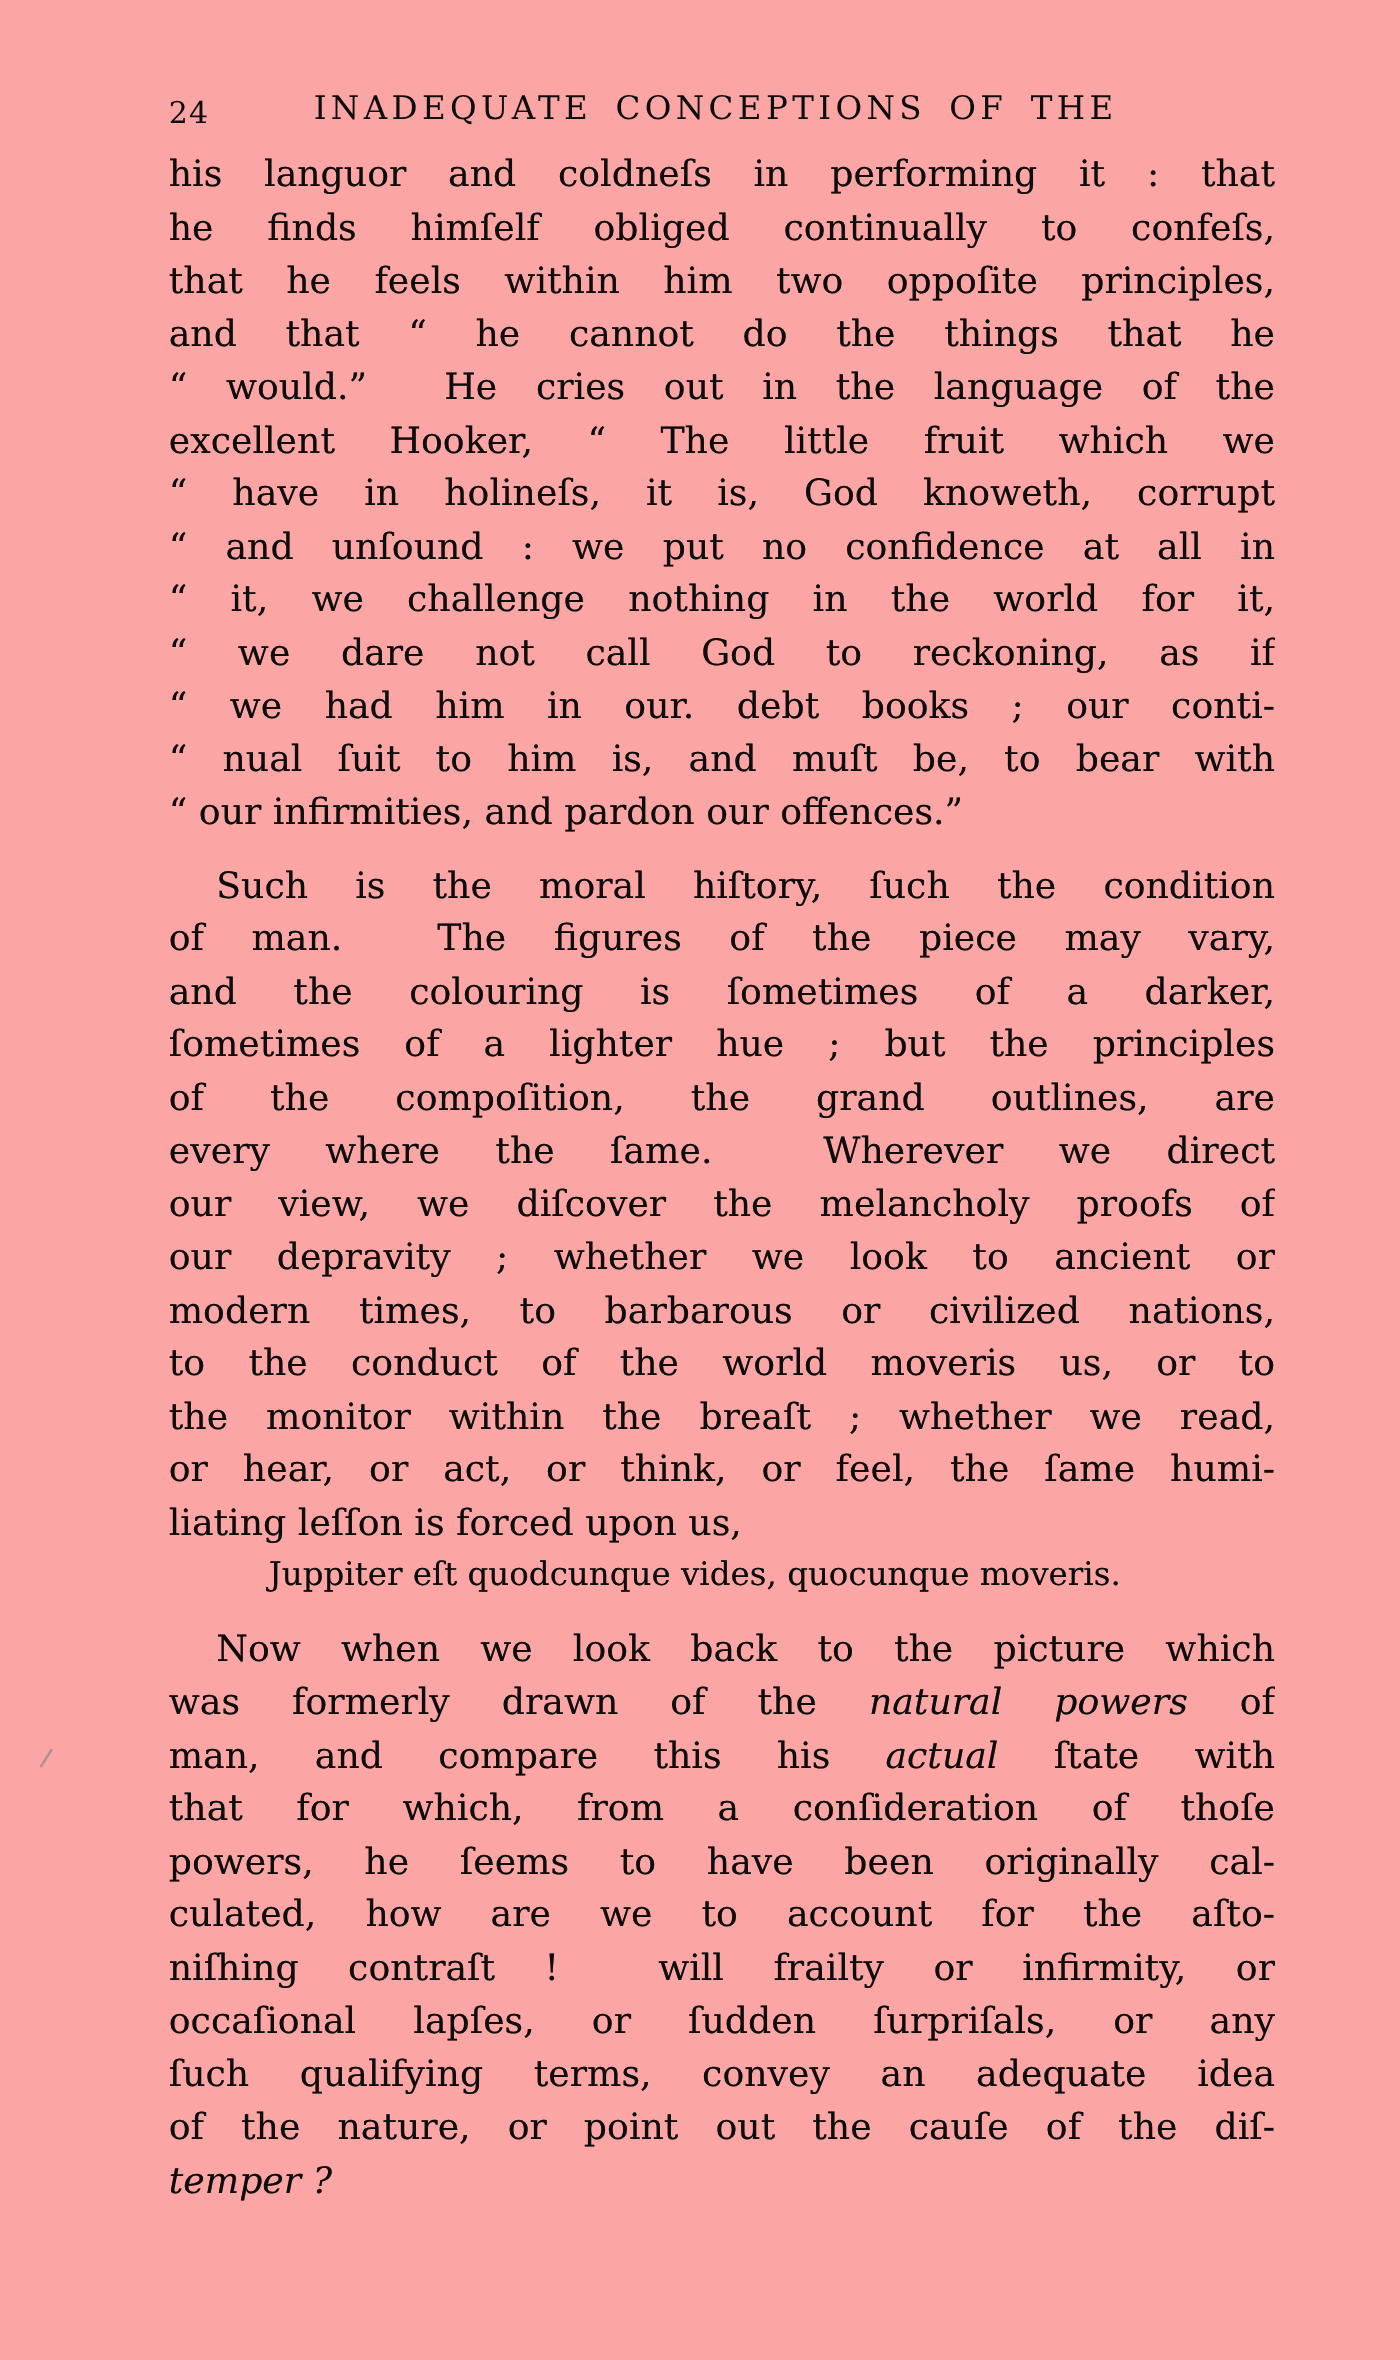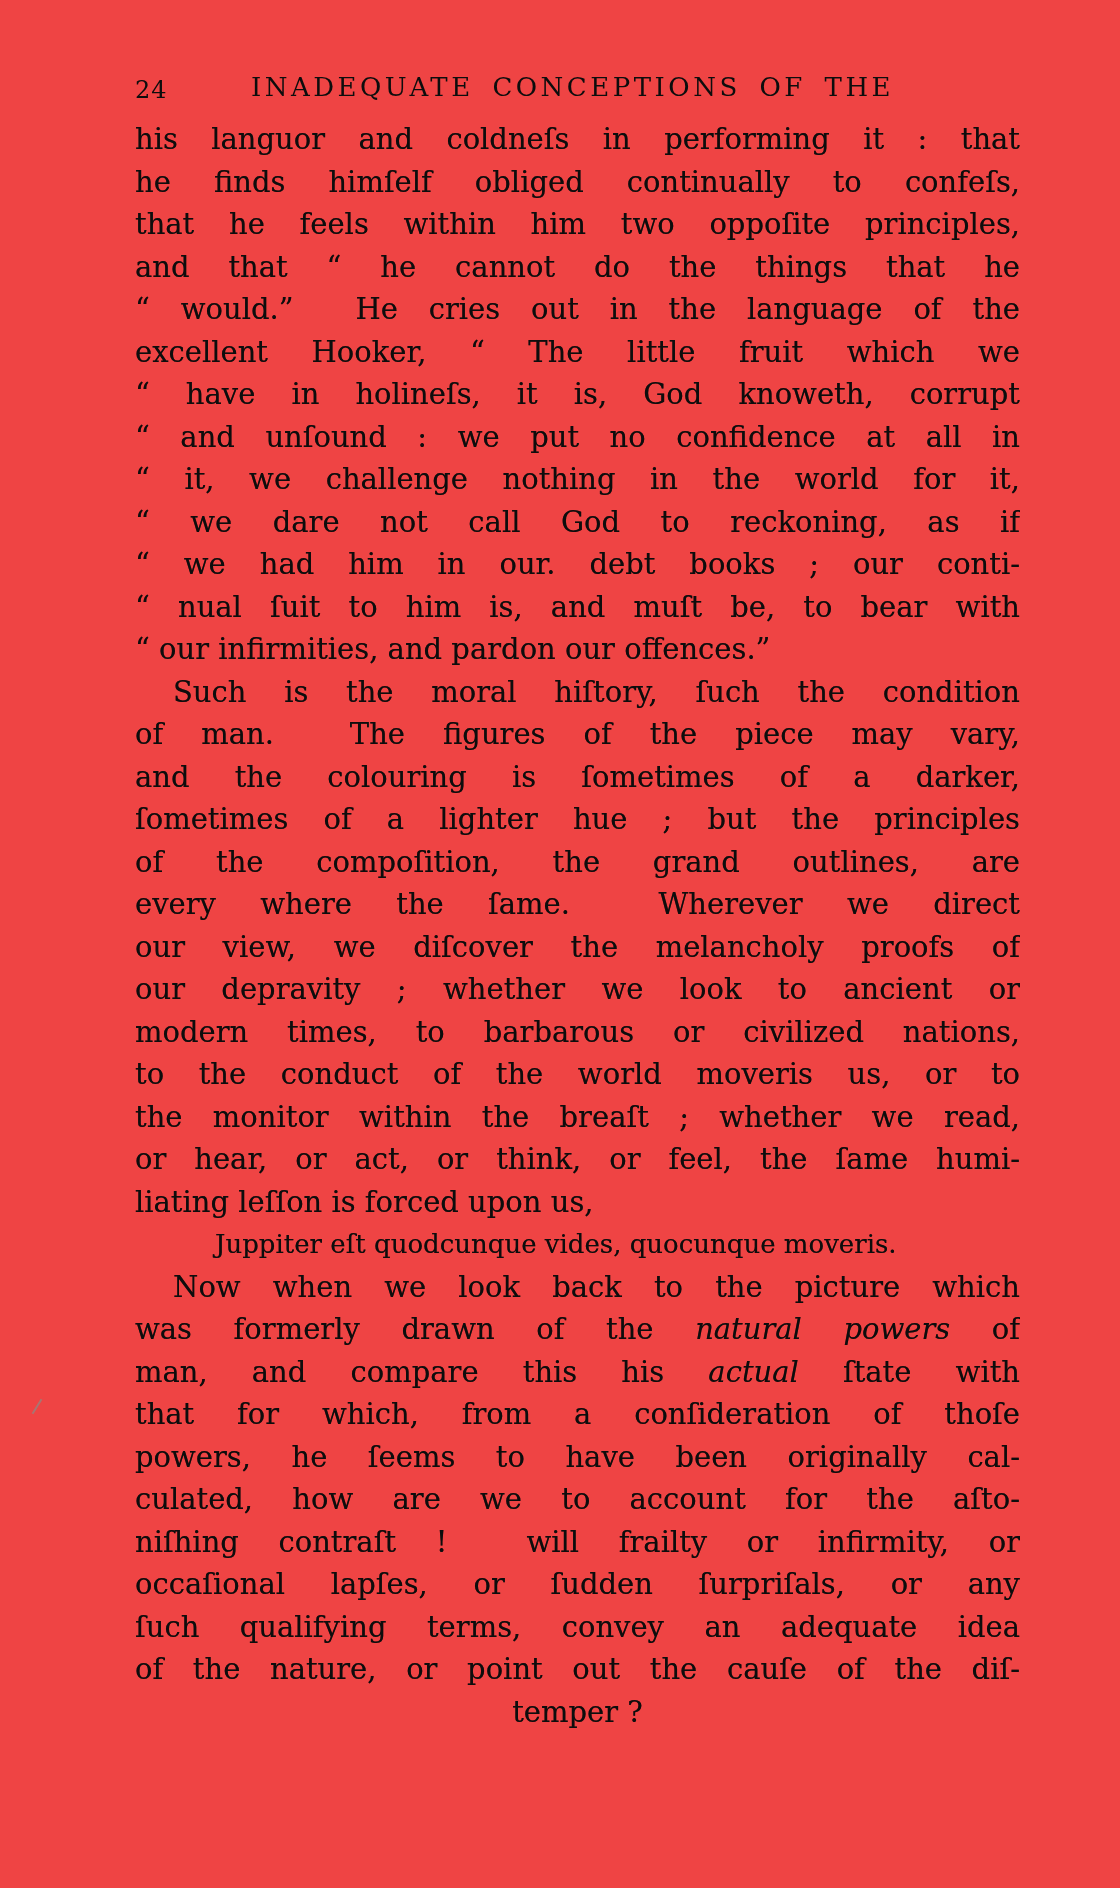--- a/index.html
+++ b/index.html
@@ -58,40 +58,40 @@
     white-space: normal;
     text-align: justify;
     overflow: hidden;
   }
   .line.j::after {
     content: "";
     display: inline-block;
     width: 100%;
     height: 0;
   }
-  .line.ind1 { padding-left: 38px; }
+  .line.ind1 { padding-left: 38px; margin-top: 16px; }
   .line.ind2 { padding-left: 80px; }
   .line.small { font-size: 26px; }
-  .line.right { text-align: center; }
+  .line.right { text-align: left; font-style: italic; }
   .it { font-style: italic; margin-top: 36px; }
   .smudge {
     position: absolute;
     left: 36px;
     top: 1398px;
     width: 2px;
     height: 17px;
     background: #8a8a86;
     transform: rotate(32deg);
     opacity: 0.7;
   }
 </style>
 </head>
 <body>
 
-<div class="page" style="background: #ef4444; color: rgb(13, 13, 13);">
+<div class="page" style="background: #fca5a5; color: rgb(13, 13, 13);">
 
   <div class="header">
     <span class="page-number">24</span>
     <span class="running-title">INADEQUATE CONCEPTIONS OF THE</span>
   </div>
 
   <div class="text-block">
       <div class="line j"><span>his languor and coldneſs in performing it : that</span></div>
       <div class="line j"><span>he finds himſelf obliged continually to confeſs,</span></div>
       <div class="line j"><span>that he feels within him two oppoſite principles,</span></div>

